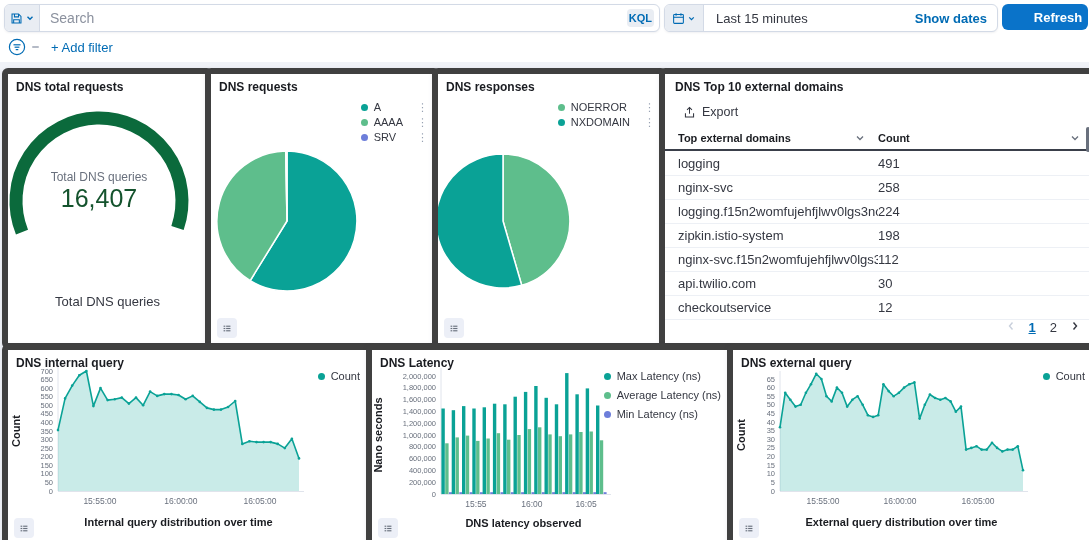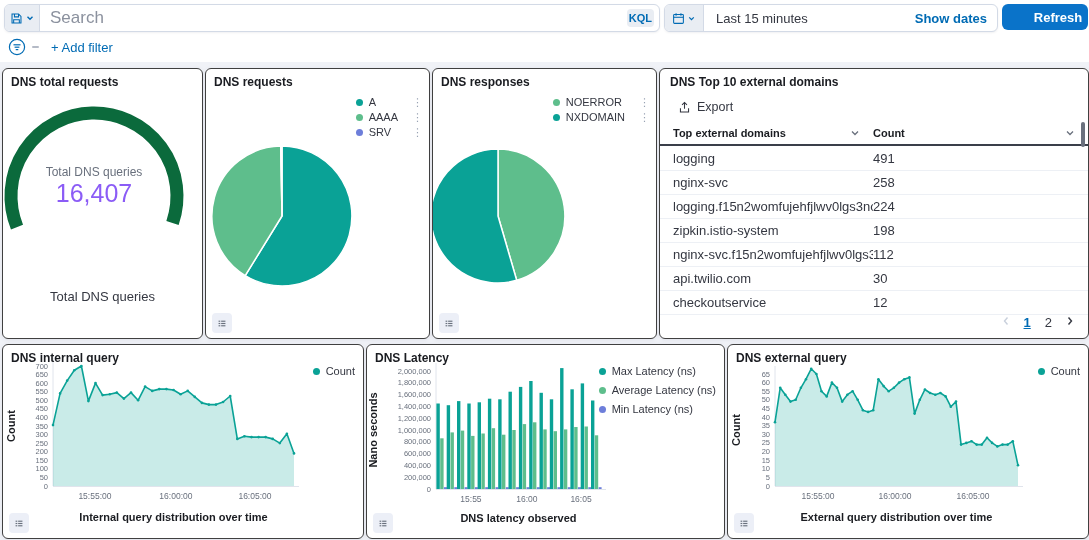--- a/index.html
+++ b/index.html
@@ -4,51 +4,51 @@
 <style>
   html,body{margin:0;padding:0;background:#fff;}
   #app{position:relative;width:1089px;height:540px;overflow:hidden;
        font-family:"Liberation Sans",sans-serif;background:#fff;color:#343741;}
   .dashbg{position:absolute;left:0;top:62px;right:0;bottom:0;background:#f0f2f7;}
   
   .searchbar{position:absolute;left:4px;top:4px;width:654px;height:26px;display:flex;align-items:stretch;
       border:1px solid #d3dae6;border-radius:6px;background:#fff;box-shadow:0 1px 2px rgba(60,70,90,.08);}
   .seg{display:flex;align-items:center;justify-content:center;background:#e9edf3;gap:2px;cursor:pointer;}
   .seg.save{width:34px;border-right:1px solid #d3dae6;border-radius:5px 0 0 5px;}
-  .searchbar input{flex:1;border:none;outline:none;font-size:17px;padding:0 10px;color:#343741;
+  .searchbar input{flex:1;border:none;outline:none;font-size:14px;padding:0 10px;color:#343741;
       font-family:"Liberation Sans",sans-serif;background:transparent;}
   .searchbar input::placeholder{color:#8b919e;}
   .kql{align-self:center;margin-right:5px;background:#e9edf3;color:#006bb4;font-size:11px;font-weight:bold;
       padding:3px 2px;border-radius:4px;cursor:pointer;}
   .datepicker{position:absolute;left:664px;top:4px;width:332px;height:26px;display:flex;align-items:stretch;
       border:1px solid #d3dae6;border-radius:6px;background:#fff;box-shadow:0 1px 2px rgba(60,70,90,.08);}
   .seg.cal{width:38px;border-right:1px solid #d3dae6;border-radius:5px 0 0 5px;}
   .range{align-self:center;font-size:13px;color:#343741;padding-left:12px;flex:1;cursor:pointer;}
   .showdates{align-self:center;font-size:13px;font-weight:bold;color:#006bb4;padding-right:10px;cursor:pointer;}
   .refresh{position:absolute;left:1002px;top:4px;width:86px;height:26px;background:#0a73c9;border:none;
       border-radius:6px;color:#fff;font-size:13px;font-weight:bold;display:flex;align-items:center;
       justify-content:center;gap:6px;cursor:pointer;font-family:"Liberation Sans",sans-serif;padding-left:26px;}
   .filterrow{position:absolute;left:8px;top:37px;height:20px;display:flex;align-items:center;gap:6px;}
   .filter-dash{width:7px;height:2px;background:#b4bac6;border-radius:1px;}
   .addfilter{font-size:13px;font-weight:normal;color:#006bb4;cursor:pointer;margin-left:6px;}
   
-  .panel{position:absolute;background:#fff;border:1px solid #404040;border-radius:6px;
+  .panel{position:absolute;background:#fff;border:6px solid #404040;border-radius:6px;
       box-shadow:0 1px 4px rgba(50,60,90,.09);overflow:hidden;}
   .ptitle{position:absolute;top:6px;left:8px;font-size:12px;font-weight:bold;color:#1a1c21;z-index:3;}
   #p1{left:2px;top:68px;width:199px;height:269px;}
   #p2{left:205px;top:68px;width:223px;height:269px;}
   #p3{left:432px;top:68px;width:223px;height:269px;}
   #p4{left:659px;top:68px;width:428px;height:269px;}
   #q1{left:2px;top:344px;width:360px;height:193px;}
   #q2{left:366px;top:344px;width:357px;height:193px;}
   #q3{left:727px;top:344px;width:360px;height:193px;}
   .chart{position:absolute;left:0;top:0;}
   
   .g-center-label{position:absolute;left:0;top:96px;width:182px;text-align:center;font-size:12px;color:#69707d;}
-  .g-value{position:absolute;left:0;top:110px;width:182px;text-align:center;font-size:25px;color:#8b5cf6;}
+  .g-value{position:absolute;left:0;top:110px;width:182px;text-align:center;font-size:25px;color:#14532d;}
   .g-bottom{position:absolute;left:0;top:220px;width:199px;text-align:center;font-size:13px;color:#343741;}
   
   .pie-legend{position:absolute;top:27px;right:6px;display:flex;flex-direction:column;gap:3px;z-index:3;}
   .chart-legend{position:absolute;top:20px;right:8px;display:flex;flex-direction:column;gap:7px;z-index:3;}
   .lrow{display:flex;align-items:center;gap:6px;font-size:11px;color:#343741;cursor:pointer;}
   .pie-legend .lrow{min-width:64px;}
   #leg-responses .lrow{min-width:92px;}
   .ldot{width:7px;height:7px;border-radius:50%;flex:0 0 auto;}
   .lact{margin-left:auto;color:#98a2b3;font-size:11px;line-height:10px;padding-left:8px;cursor:pointer;}
   .legend-btn{position:absolute;left:6px;bottom:5px;width:20px;height:20px;background:#eceff7;border:none;

